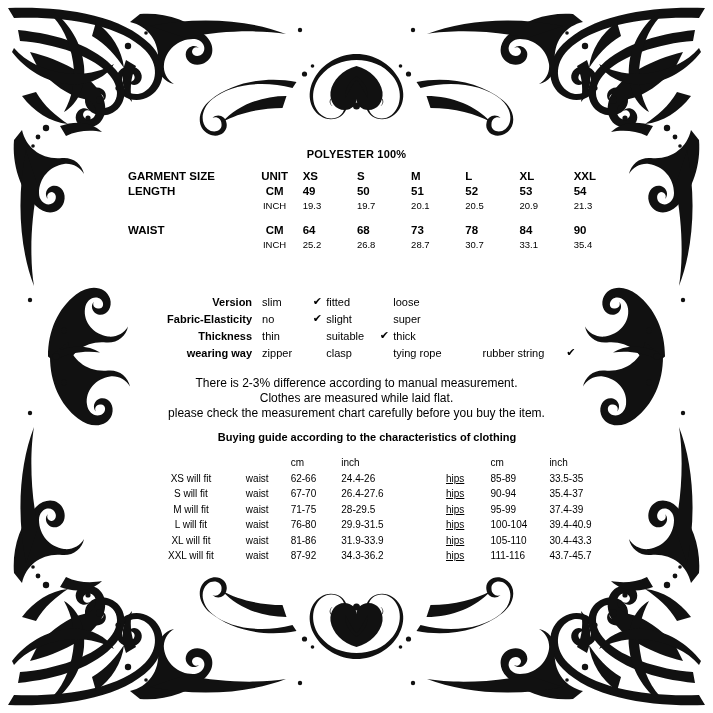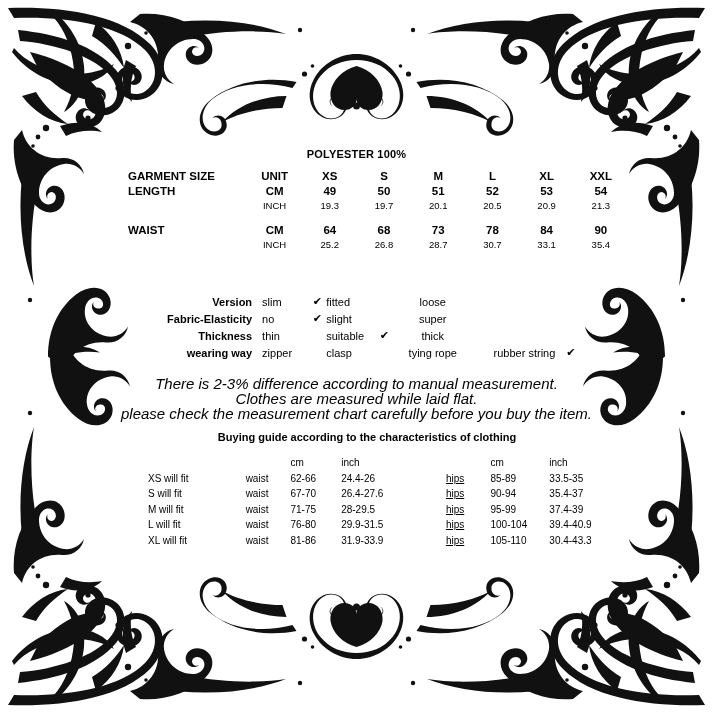--- a/index.html
+++ b/index.html
@@ -73,21 +73,21 @@
     text-align: center;
     font-weight: bold;
     font-size: 11.5px;
   }
   .size-table td.unit.small {
     font-weight: normal;
     font-size: 9.5px;
   }
   .size-table td.val {
     width: 54px;
-    text-align: center;
+    text-align: left;
     font-weight: bold;
     font-size: 11.5px;
   }
   .size-table td.val.small {
     font-weight: normal;
     font-size: 9.5px;
   }
   .size-table tr.headrow td {
     font-weight: bold;
     font-size: 11.5px;
@@ -122,35 +122,34 @@
     width: 62px;
     text-align: left;
   }
   .attrs td.tick {
     width: 16px;
     text-align: left;
     font-size: 11px;
   }
   .attrs td.optwide {
     width: 96px;
-    text-align: center;
+    text-align: left;
   }
 
   
   .notes {
     position: absolute;
     top: 376px;
     left: 0;
     width: 713px;
     text-align: center;
   }
   .notes .line {
-    font-size: 15px;
+    font-size: 12px;
     line-height: 15px;
-    font-style: italic;
   }
   .notes .guide {
     font-size: 11px;
     font-weight: bold;
     margin-top: 10px;
     padding-left: 21px;
   }
 
   
   .fit-table {
@@ -162,21 +161,21 @@
   }
   .fit-table td {
     font-size: 10px;
     height: 15.5px;
     padding: 0;
     vertical-align: middle;
     white-space: nowrap;
   }
   .fit-table td.fitlabel {
     width: 88px;
-    text-align: left;
+    text-align: center;
     padding-right: 12px;
   }
   .fit-table td.wlabel {
     width: 46px;
     text-align: left;
   }
   .fit-table td.wcm {
     width: 52px;
     text-align: left;
   }
@@ -479,17 +478,26 @@
         </tr>
         <tr>
           <td class="fitlabel">XL will fit</td>
           <td class="wlabel">waist</td>
           <td class="wcm">81-86</td>
           <td class="winch">31.9-33.9</td>
           <td class="hlabel">hips</td>
           <td class="hcm">105-110</td>
           <td class="hinch">30.4-43.3</td>
         </tr>
+        <tr>
+          <td class="fitlabel">XXL will fit</td>
+          <td class="wlabel">waist</td>
+          <td class="wcm">87-92</td>
+          <td class="winch">34.3-36.2</td>
+          <td class="hlabel">hips</td>
+          <td class="hcm">111-116</td>
+          <td class="hinch">43.7-45.7</td>
+        </tr>
       </tbody>
     </table>
 
   </div>
 </div>
 
 </body></html>

